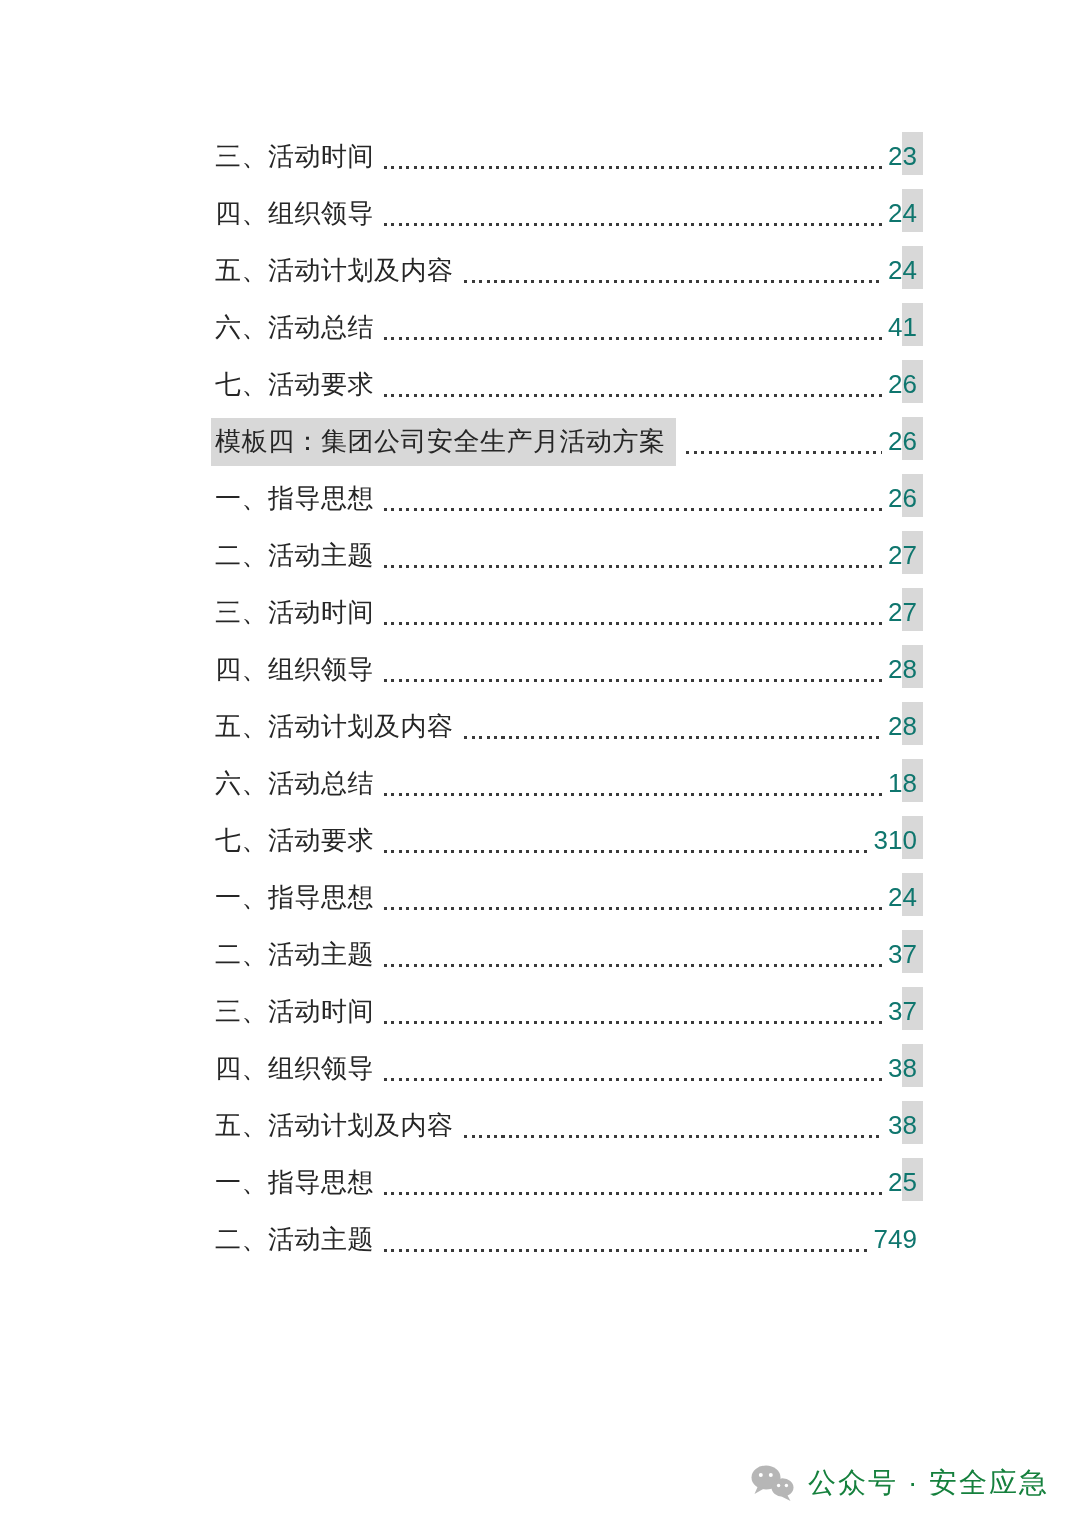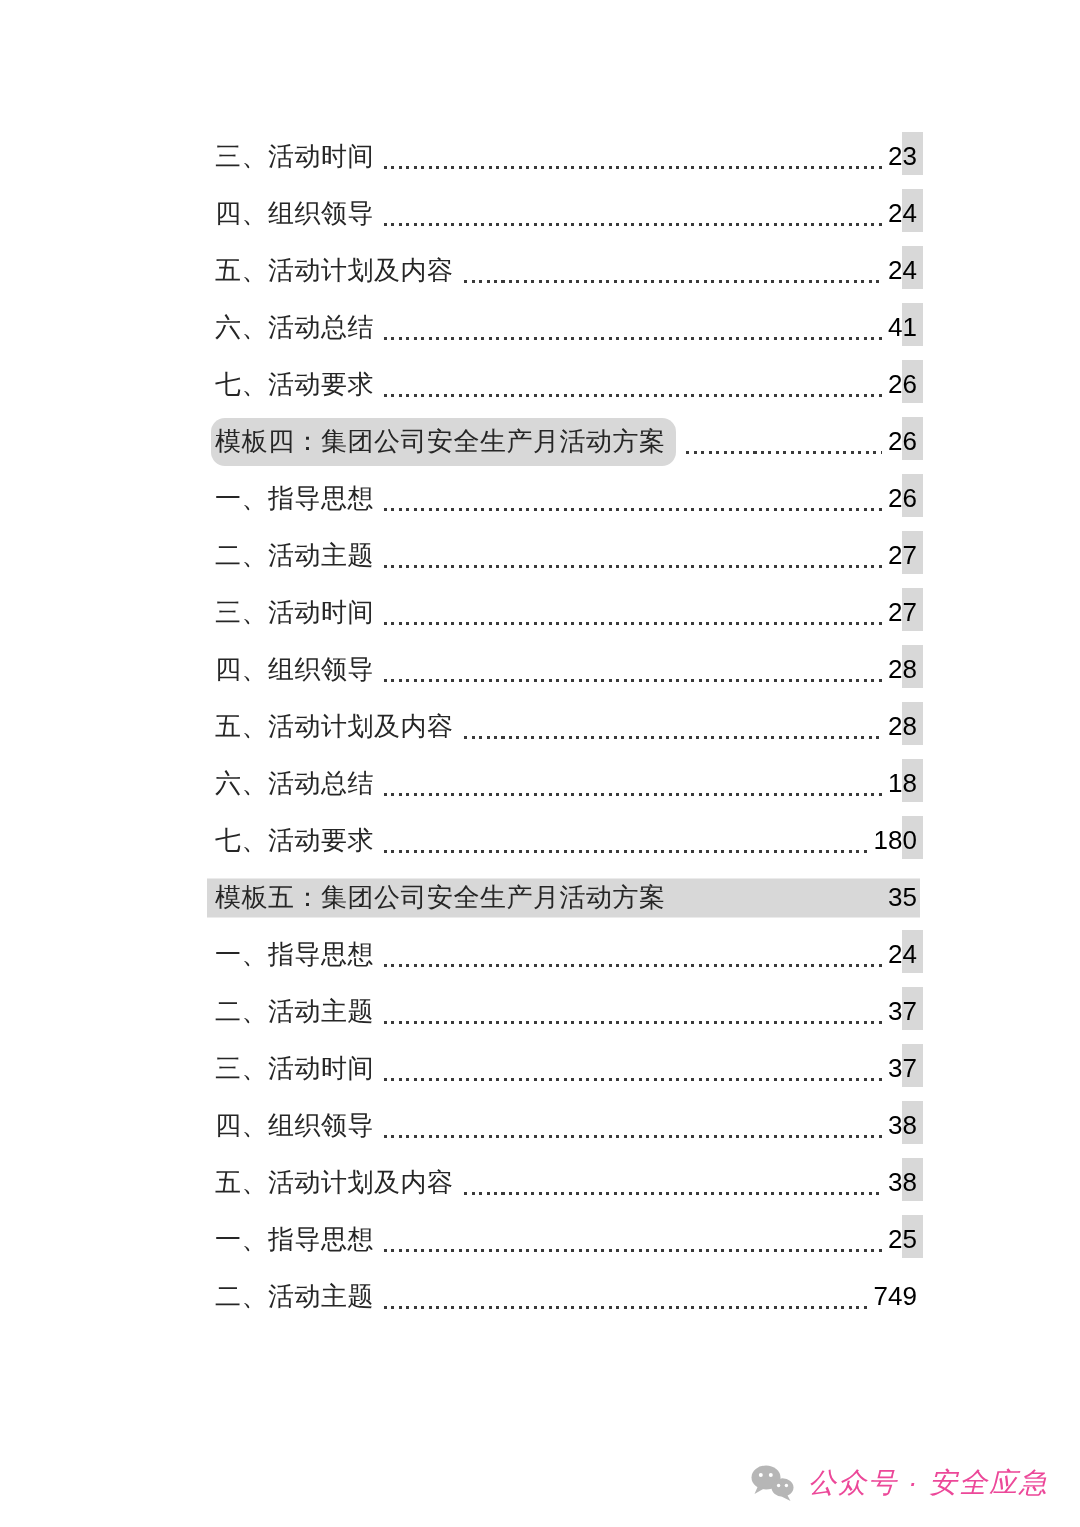--- a/index.html
+++ b/index.html
@@ -7,36 +7,36 @@
     position:relative;width:1080px;height:1527px;background:#ffffff;overflow:hidden;
     font-family:"Liberation Sans","DejaVu Sans",sans-serif;color:#262626;
   }
   .toc{position:absolute;left:215px;width:702px;top:128px;}
   .row{display:flex;align-items:center;height:57px;font-size:26px;position:relative;z-index:0;}
   .label{white-space:nowrap;letter-spacing:0.5px;}
   .leader{
     flex:1;height:3px;margin:22px 6px 0 10px;
     background-image:repeating-linear-gradient(to right,#3a3a3a 0 3px,transparent 3px 7.5px);
   }
-  .page-num{position:relative;z-index:0;white-space:nowrap;color:#000000;}
+  .page-num{position:relative;z-index:0;white-space:nowrap;color:#0f766e;}
   .page-num::after{
     content:"";position:absolute;z-index:-1;right:-6px;top:-9px;bottom:-3px;width:21px;background:#d8d8d8;
   }
-  .row.hl .label{background:#d8d8d8;padding:6px 10px 7px 4px;margin-left:-4px;border-radius:14px;}
+  .row.hl .label{background:#d8d8d8;padding:6px 10px 7px 4px;margin-left:-4px;}
   .row.bar::before{
     content:"";position:absolute;z-index:-1;left:-8px;right:-3px;top:50%;
     transform:translateY(-50%);height:39px;background:#d8d8d8;
   }
   .row.bar .leader{visibility:hidden;}
   .row.bar .page-num::after{display:none;}
   .row.noshade .page-num::after{display:none;}
   .footer{
     position:absolute;right:31px;top:1461px;height:44px;
     display:flex;align-items:center;gap:12px;
-    color:#ec4899;font-size:28px;letter-spacing:2px;white-space:nowrap;font-style:italic;
+    color:#15803d;font-size:28px;letter-spacing:2px;white-space:nowrap;
   }
   .wx-icon{display:block;}
 </style>
 </head>
 <body>
 
 <div class="page-root">
   <div class="toc">
 
     <div class="row">
@@ -107,28 +107,23 @@
 
     <div class="row">
       <span class="label">六、活动总结</span>
       <span class="leader"></span>
       <span class="page-num">18</span>
     </div>
 
     <div class="row">
       <span class="label">七、活动要求</span>
       <span class="leader"></span>
-      <span class="page-num">180</span>
+      <span class="page-num">310</span>
     </div>
 
-    <div class="row bar">
-      <span class="label">模板五：集团公司安全生产月活动方案</span>
-      <span class="leader"></span>
-      <span class="page-num">35</span>
-    </div>
 
     <div class="row">
       <span class="label">一、指导思想</span>
       <span class="leader"></span>
       <span class="page-num">24</span>
     </div>
 
     <div class="row">
       <span class="label">二、活动主题</span>
       <span class="leader"></span>

